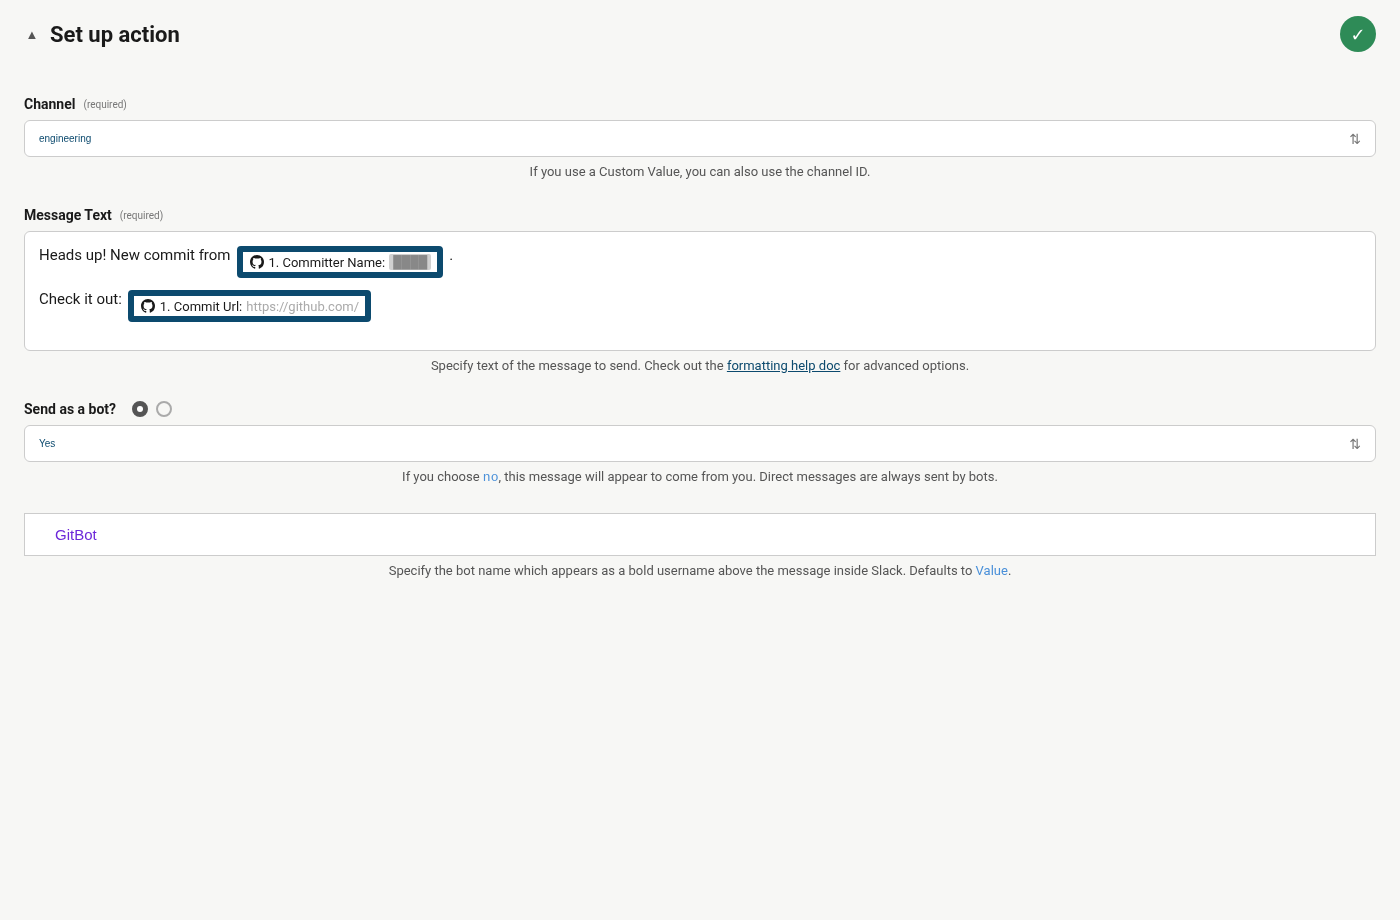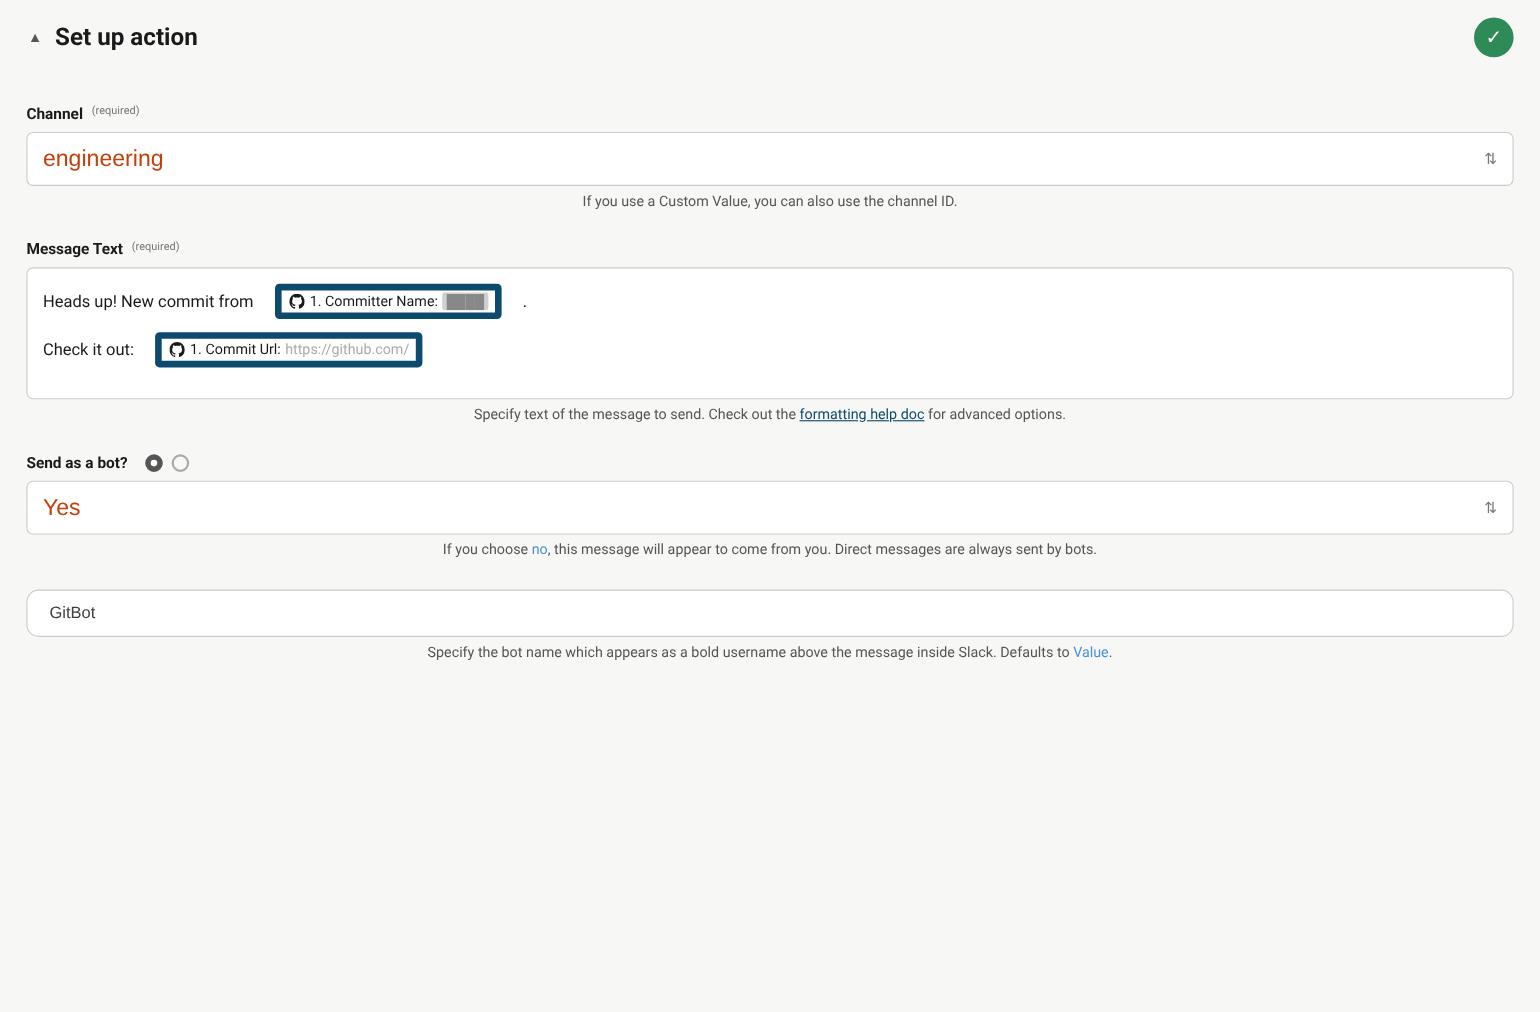--- a/index.html
+++ b/index.html
@@ -52,20 +52,21 @@
       align-items: center;
       justify-content: center;
       color: white;
       font-size: 18px;
     }
     .form-section {
       margin-bottom: 28px;
     }
     .field-label {
       display: flex;
+      align-items: center;
       gap: 8px;
       margin-bottom: 8px;
     }
     .field-label-text {
       font-weight: 700;
       font-size: 14px;
       color: #1a1a1a;
     }
     .field-required {
       font-weight: 400;
@@ -74,22 +75,22 @@
     }
     .select-wrapper {
       position: relative;
       background: #fff;
       border: 1px solid #ccc;
       border-radius: 6px;
     }
     .select-display {
       width: 100%;
       padding: 12px 40px 12px 14px;
-      font-size: 21px;
-      color: #c2410c;
+      font-size: 10px;
+      color: #0c4a6e;
       background: transparent;
       border: none;
       outline: none;
       appearance: none;
       cursor: pointer;
     }
     .select-chevron {
       position: absolute;
       right: 14px;
       top: 50%;
@@ -104,39 +105,39 @@
       color: #555;
       text-align: center;
     }
     .field-hint a {
       color: #0c4a6e;
       text-decoration: underline;
     }
     .field-hint .link-no {
       color: #4a90d9;
       text-decoration: none;
+      font-family: Liberation Mono, monospace;
     }
     .field-hint .link-zapier {
       color: #4a90d9;
       text-decoration: none;
     }
     .message-text-area {
       background: #fff;
       border: 1px solid #ccc;
       border-radius: 6px;
       padding: 14px;
       min-height: 120px;
       display: flex;
       flex-direction: column;
       gap: 12px;
     }
     .message-line {
       display: flex;
-      align-items: center;
-      gap: 19px;
+      gap: 6px;
       flex-wrap: wrap;
       font-size: 15px;
       color: #1a1a1a;
     }
     .pill {
       display: inline-flex;
       align-items: center;
       gap: 4px;
       border: 6px solid #0c4a6e;
       border-radius: 4px;
@@ -188,26 +189,26 @@
     }
     .radio-empty {
       width: 16px;
       height: 16px;
       border-radius: 50%;
       border: 2px solid #aaa;
       background: transparent;
     }
     .text-input {
       width: 100%;
-      padding: 12px 20px;
+      padding: 12px 30px;
       font-size: 15px;
-      color: #404040;
+      color: #6d28d9;
       background: #fff;
       border: 1px solid #ccc;
-      border-radius: 11px;
+      border-radius: 0;
       outline: none;
     }
   </style>
 </head>
 <body>
 
 <div class="container">
 
   <div class="header">
     <div class="header-left">

